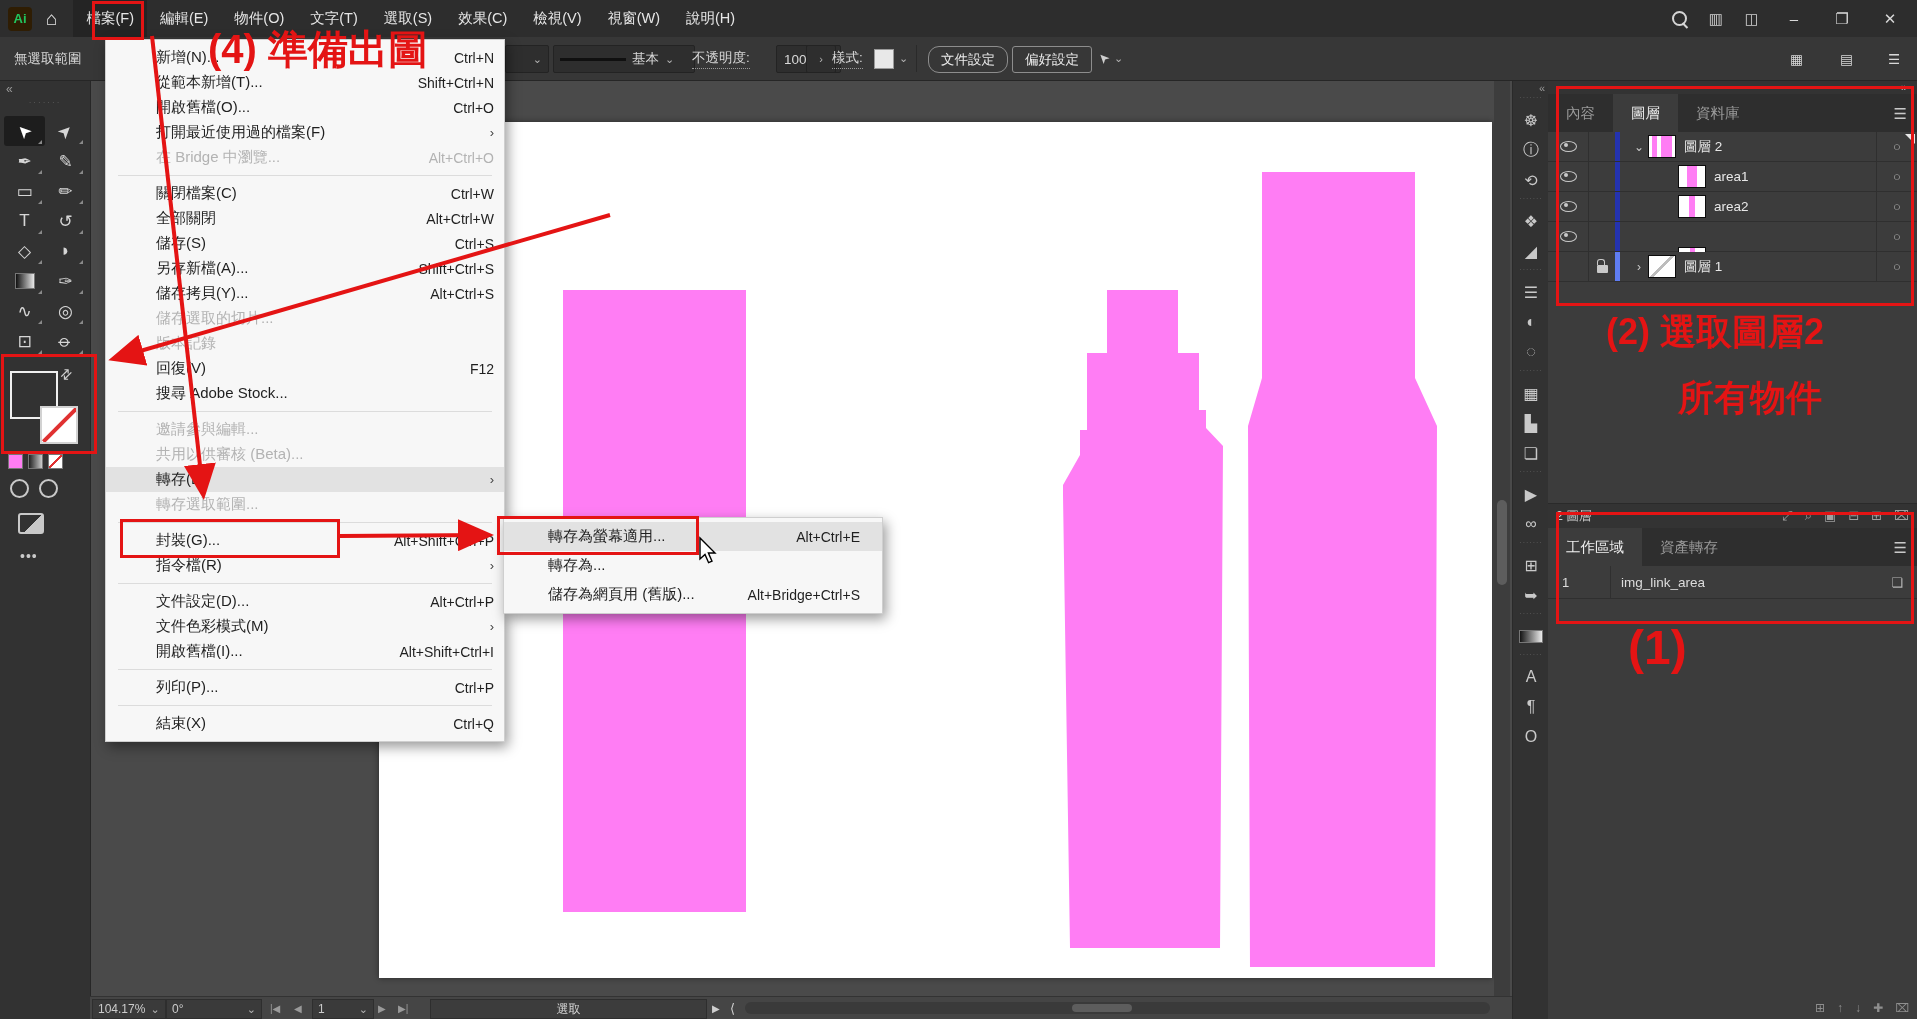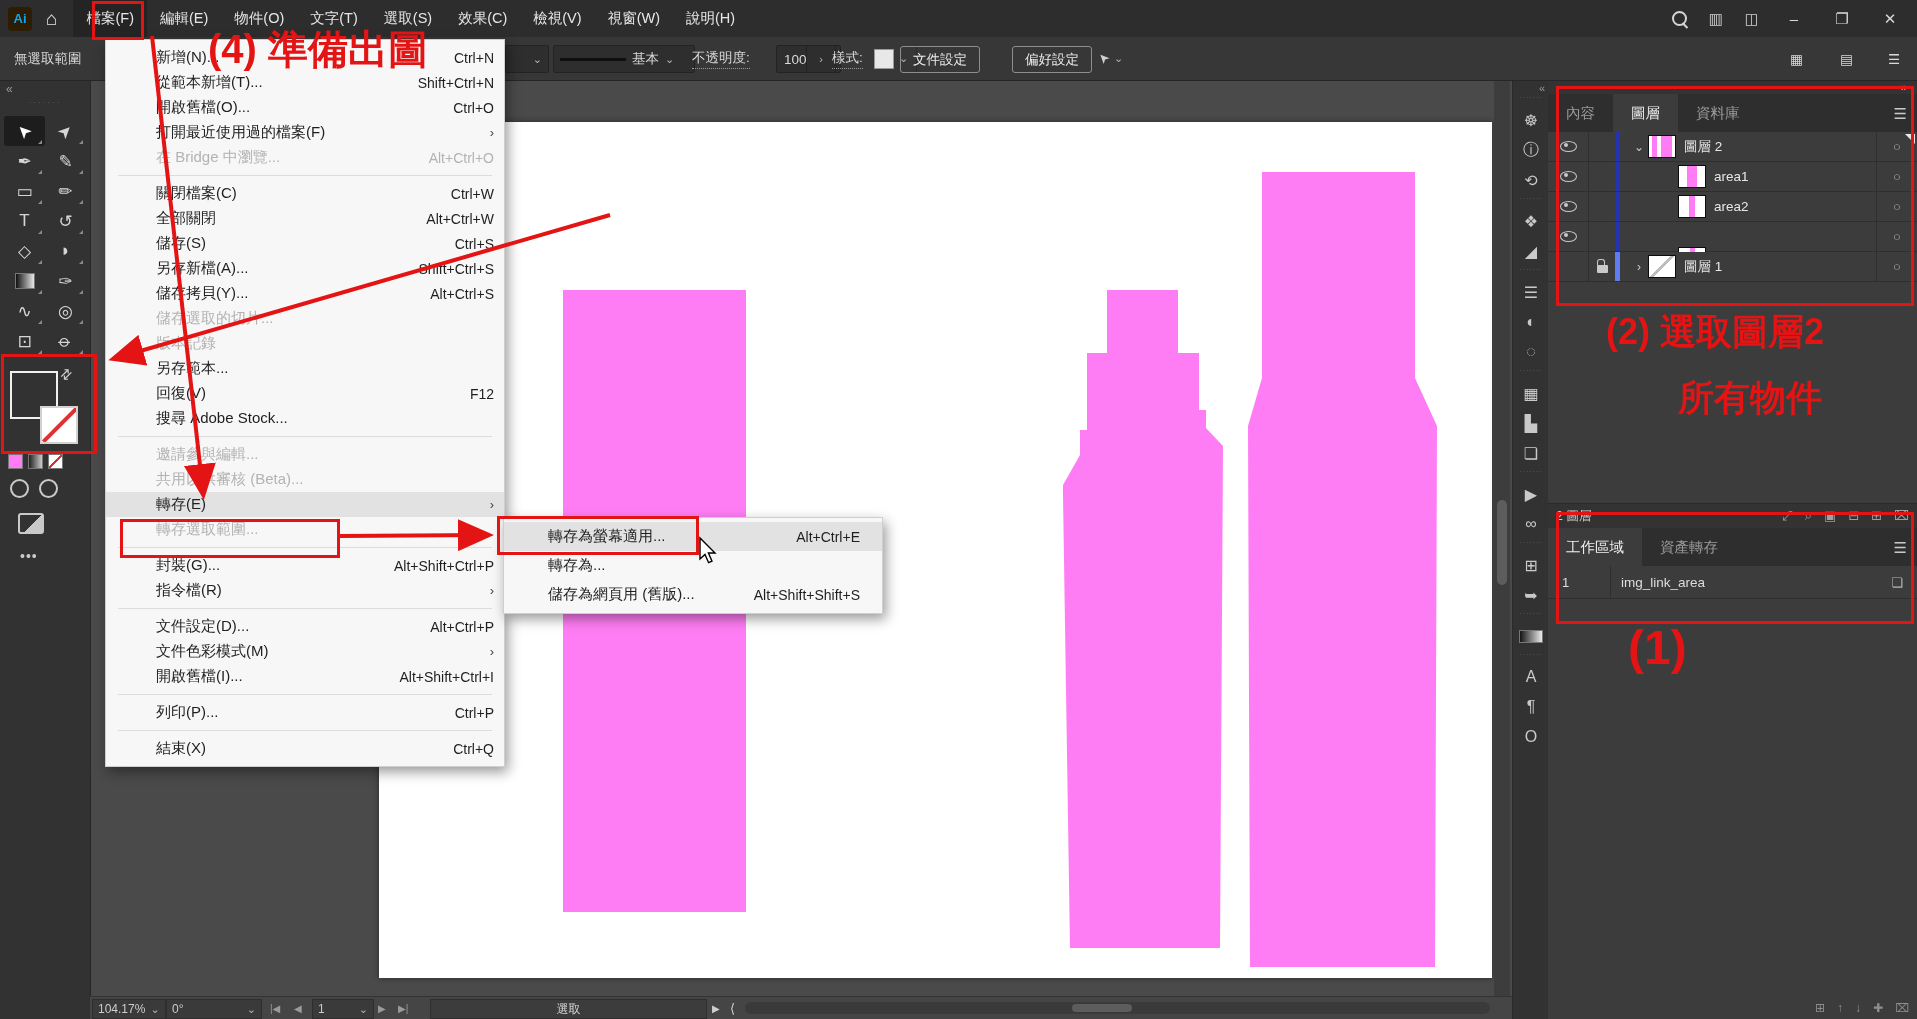--- a/index.html
+++ b/index.html
@@ -1,20 +1,20 @@
 <!DOCTYPE html>
 <html><head>
 <meta charset="utf-8">
 <style>
   html,body{margin:0;padding:0;background:#222;}
   #root{position:relative;width:1917px;height:1019px;overflow:hidden;background:#4a4a4a;
         font-family:"Liberation Sans","DejaVu Sans",sans-serif;color:#ddd;font-size:13px;}
   
   .titlebar{position:absolute;left:0;top:0;width:1917px;height:37px;background:#2d2d2d;display:flex;align-items:center;z-index:30;}
-  .appicon{width:24px;height:24px;margin:0 10px 0 8px;background:#2f1d03;color:#0ea5e9;font-weight:bold;
+  .appicon{width:24px;height:24px;margin:0 10px 0 8px;background:#2f1d03;color:#22c55e;font-weight:bold;
            font-size:13px;display:flex;align-items:center;justify-content:center;border-radius:4px;}
   .homeicon{color:#e0e0e0;font-size:19px;margin:0 16px 0 4px;}
   .mbi{padding:0 13px;line-height:37px;font-size:14.5px;color:#e6e6e6;white-space:nowrap;}
   .mbi-open{background:#242424;}
   .tb-right{position:absolute;right:0;top:0;height:37px;display:flex;align-items:center;gap:22px;padding-right:14px;}
   .mag{width:11px;height:11px;border:2px solid #d5d5d5;border-radius:50%;position:relative;display:inline-block;}
   .mag:after{content:"";position:absolute;width:2px;height:7px;background:#d5d5d5;transform:rotate(-45deg);left:10px;top:9px;}
   .winbtn{color:#d9d9d9;font-size:15px;width:26px;text-align:center;}
   .tbicon{color:#cfcfcf;font-size:15px;}
   
@@ -450,21 +450,21 @@
       <span class="caret">›</span>
     </div>
     <span class="cb-item" style="left:832px;">
         <span class="dotted">樣式:</span>
       </span>
     <div class="cb-item" style="left:874px;gap:5px;">
       <span class="swatchbox"></span>
       <span class="caret">⌄</span>
     </div>
     <div class="vsep" style="left:916px;"></div>
-    <div class="cb-item cb-btn" style="left:900px;">文件設定</div>
+    <div class="cb-item cb-btn" style="left:928px;border-radius:11px;">文件設定</div>
     <div class="cb-item cb-btn" style="left:1012px;">偏好設定</div>
     <div class="cb-item" style="left:1098px;gap:5px;">
       <span style="transform:rotate(-135deg);font-size:13px;color:#cfcfcf;">➤</span>
       <span class="caret">⌄</span>
     </div>
     <span class="cb-item tbicon" style="left:1790px;">▦</span>
     <span class="cb-item tbicon" style="left:1840px;">▤</span>
     <span class="cb-item tbicon" style="left:1888px;">☰</span>
   </div>
 
@@ -510,23 +510,20 @@
         <span class="lbl">儲存拷貝(Y)...</span>
         <span class="sc">Alt+Ctrl+S</span>
       </div>
       <div class="mi dis">
         <span class="lbl">儲存選取的切片...</span>
       </div>
       <div class="mi dis">
         <span class="lbl">版本記錄</span>
       </div>
       <div class="mi">
-        <span class="lbl">另存範本...</span>
-      </div>
-      <div class="mi">
         <span class="lbl">回復(V)</span>
         <span class="sc">F12</span>
       </div>
       <div class="mi">
         <span class="lbl">搜尋 Adobe Stock...</span>
       </div>
       <div class="msep"></div>
       <div class="mi dis">
         <span class="lbl">邀請參與編輯...</span>
       </div>
@@ -577,21 +574,21 @@
   <div class="submenu" id="exportsubmenu">
       <div class="smi hl">
         <span class="lbl">轉存為螢幕適用...</span>
         <span class="sc">Alt+Ctrl+E</span>
       </div>
       <div class="smi">
         <span class="lbl">轉存為...</span>
       </div>
       <div class="smi">
         <span class="lbl">儲存為網頁用 (舊版)...</span>
-        <span class="sc">Alt+Shift+Shift+S</span>
+        <span class="sc">Alt+Bridge+Ctrl+S</span>
       </div>
     </div>
 
   <div class="redbox" style="left:92px;top:1px;width:46px;height:33px;"></div>
   <div class="redbox" style="left:1px;top:354px;width:90px;height:94px;"></div>
   <div class="redbox" style="left:120px;top:519px;width:214px;height:33px;"></div>
   <div class="redbox" style="left:497px;top:516px;width:196px;height:33px;"></div>
   <div class="redbox" style="left:1556px;top:86px;width:352px;height:214px;"></div>
   <div class="redbox" style="left:1556px;top:512px;width:352px;height:106px;"></div>
 

